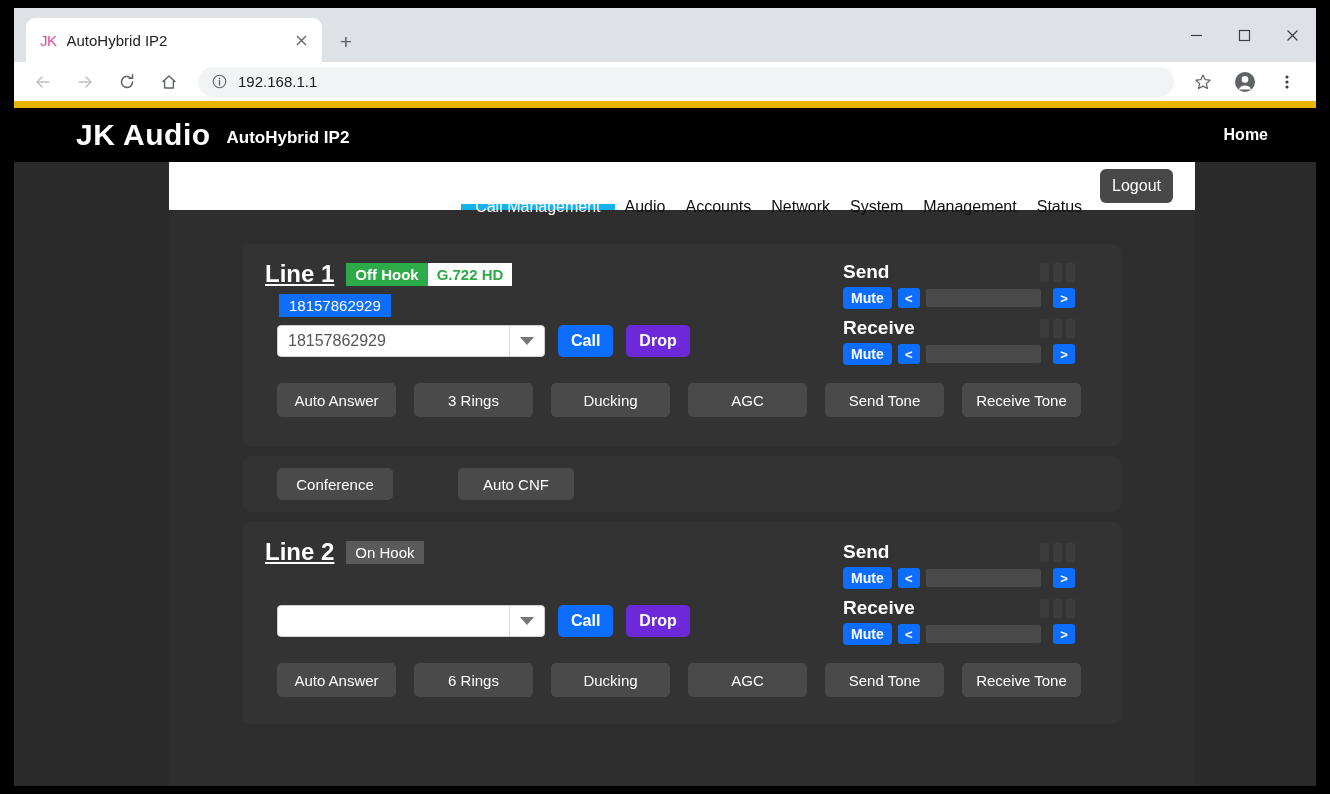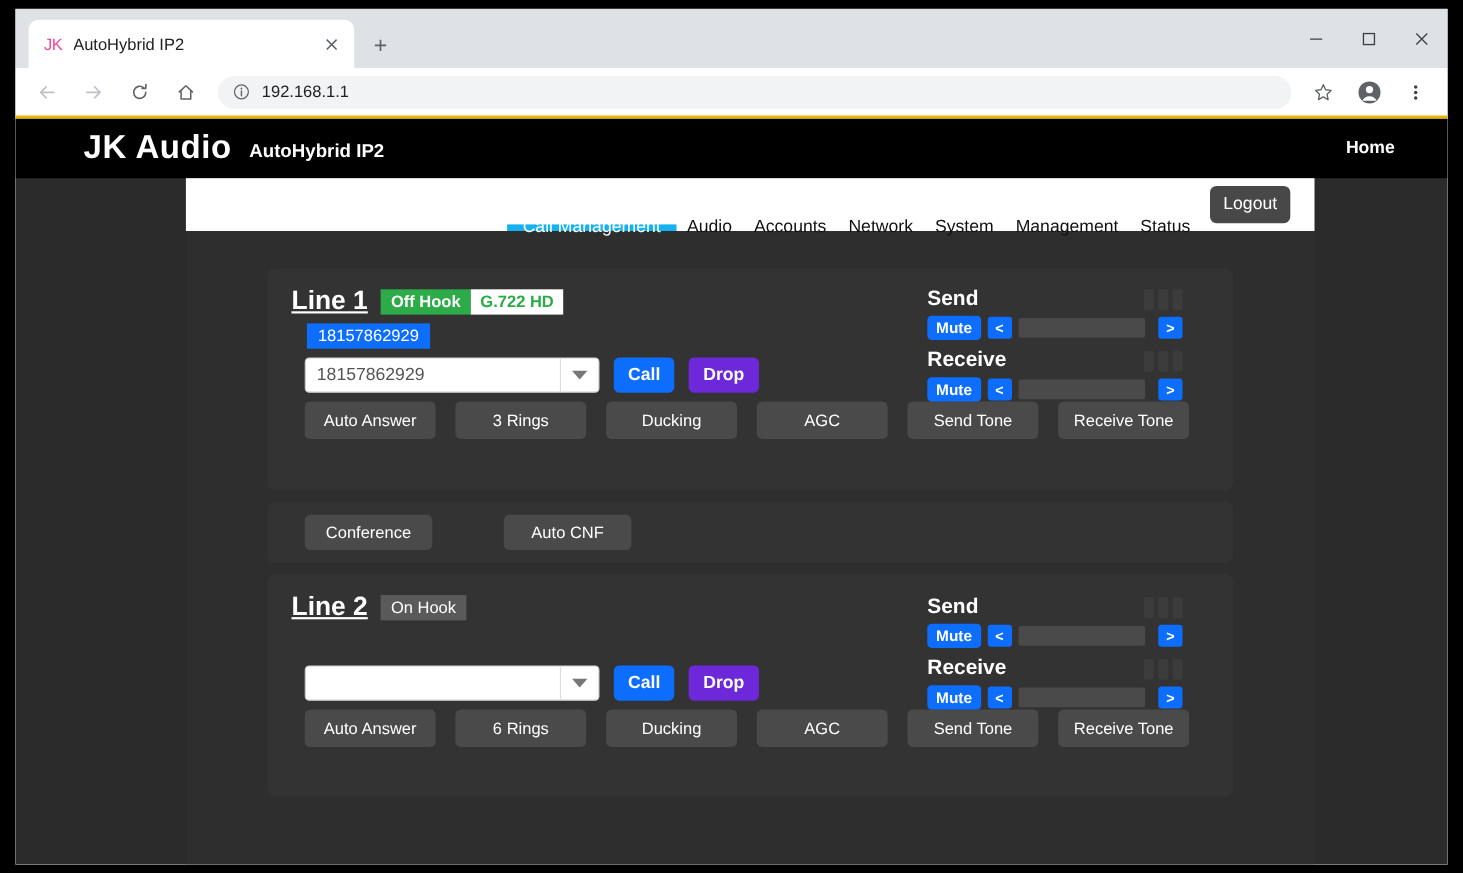--- a/index.html
+++ b/index.html
@@ -42,21 +42,21 @@
   #wincontrols{
     position:absolute;right:0;top:0;height:54px;display:flex;align-items:center;
   }
   .wbtn{width:48px;height:54px;display:flex;align-items:center;justify-content:center;
     color:#3c4043;}
   .wbtn svg{display:block;}
 
   #toolbar{
     position:relative;height:46px;background:#fff;display:flex;align-items:center;
     padding:0 8px;box-sizing:border-box;
-    border-bottom:3px solid #eab308;
+    border-bottom:7px solid #eab308;
   }
   .tb-icon{
     width:34px;height:34px;margin:0 4px;display:flex;align-items:center;justify-content:center;
     color:#5f6368;border-radius:50%;flex:none;
   }
   .tb-icon.disabled{color:#bdc1c6;}
   #omnibox{
     flex:1;height:30px;background:#f1f3f4;border-radius:16px;margin:0 8px 0 8px;
     display:flex;align-items:center;padding:0 12px;box-sizing:border-box;
   }
@@ -159,21 +159,21 @@
     background:#0d6efd;color:#fff;font-size:13px;font-weight:bold;
     width:22px;height:20px;border-radius:3px;margin-left:6px;
     display:flex;align-items:center;justify-content:center;
   }
   .meter{
     flex:1;height:18px;background:#4a4a4a;margin:0 6px;border-radius:2px;
     overflow:hidden;
   }
   .meter-fill{height:100%;background:#3bb24a;}
 
-  .opt-row{display:flex;margin-top:8px;margin-left:12px;}
+  .opt-row{display:flex;margin-top:26px;margin-left:12px;}
   .opt-btn{
     background:#4a4a4a;color:#fff;font-size:15px;border-radius:5px;
     height:34px;display:flex;align-items:center;justify-content:center;
     margin-right:18px;box-sizing:border-box;
   }
   .opt-btn.w1{width:125px;}
   .conf-row{display:flex;gap:47px;}
   .conf-btn{
     background:#4a4a4a;color:#fff;font-size:15px;border-radius:5px;
     height:32px;width:116px;display:flex;align-items:center;justify-content:center;

